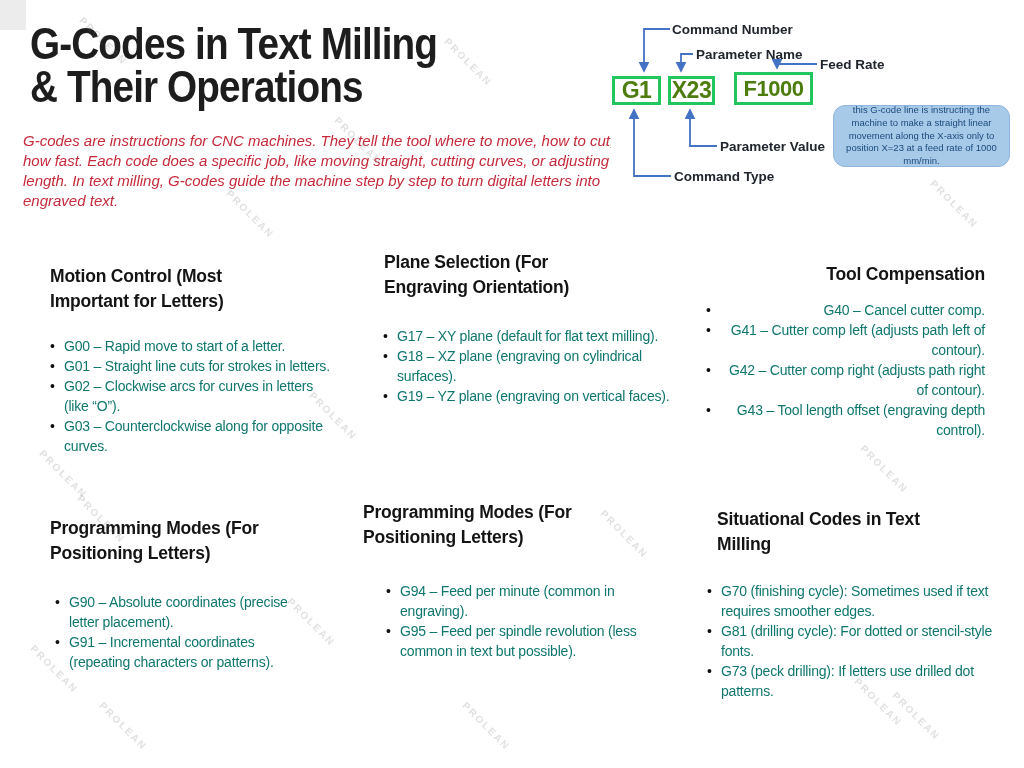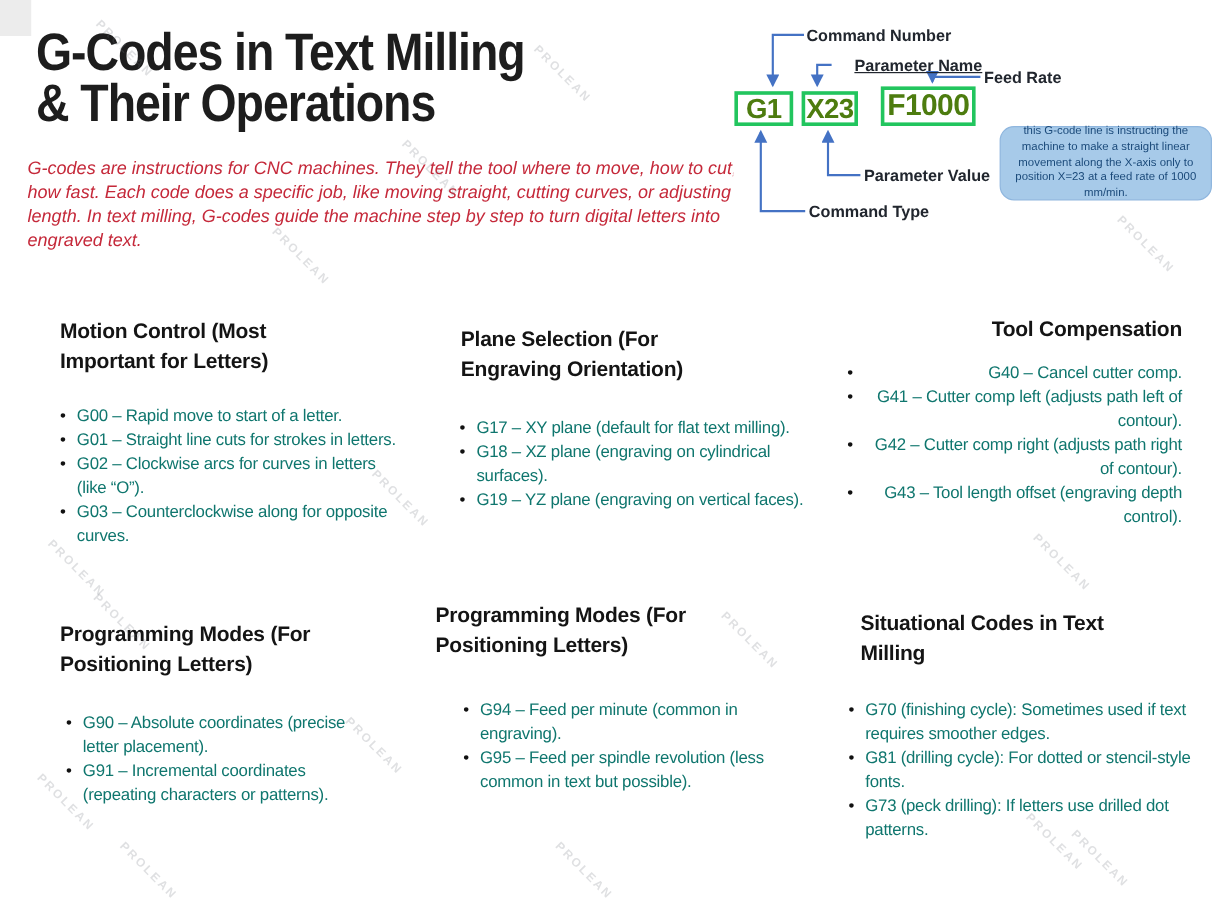--- a/index.html
+++ b/index.html
@@ -28,26 +28,26 @@
   
   .diagram { position:absolute; left:600px; top:10px; width:424px; height:192px; }
   .connectors { position:absolute; left:0; top:0; width:424px; height:192px; }
   .code-box {
     position:absolute; display:flex; align-items:center; justify-content:center;
     background:#fff; border:3px solid #22c55e; color:#4d7c0f;
     font-weight:700; font-size:23px; letter-spacing:-0.5px;
   }
   .box-g1    { left:12px;  top:66px; width:49px; height:29px; }
   .box-x23   { left:68px;  top:66px; width:47px; height:29px; }
-  .box-f1000 { left:134px; top:62px; width:79px; height:33px; font-size:25px; }
+  .box-f1000 { left:134px; top:62px; width:79px; height:33px; font-size:22px; }
   .dlabel {
     position:absolute; font-size:13.5px; font-weight:700; color:#21262e; white-space:nowrap;
   }
   .l-cn { left:72px;  top:12px;text-align:center; }
-  .l-pn { left:112px;  top:37px;text-decoration:underline; }
+  .l-pn { left:96px;  top:37px; }
   .l-fr { left:220px; top:47px; }
   .l-pv { left:120px; top:129px; }
   .l-ct { left:74px;  top:159px; }
   .note {
     position:absolute; left:233px; top:95px; width:177px; height:62px;
     background:#a7cae9; border:1px solid #8fb6de; border-radius:12px;
     color:#1b4a7a; font-size:9.5px; line-height:1.35; font-weight:500;
     display:flex; align-items:center; justify-content:center; text-align:center;
     padding:5px 8px;
   }
@@ -59,21 +59,21 @@
     letter-spacing:-0.2px; white-space:pre-line;
   }
   .sec ul { list-style:none; }
   .sec li {
     position:relative; padding-left:16px;
     font-size:14px; line-height:20px; color:#0f766e; letter-spacing:-0.2px;
   }
   .sec li::before { content:"\2022"; position:absolute; left:2px; top:0; color:#111; }
 
   .s1 { left:50px;  top:264px; } .s1 h2 { margin-bottom:22px; } .s1 ul { width:290px; margin-left:-2px; }
-  .s2 { left:384px; top:250px;margin-top:20px; } .s2 h2 { margin-bottom:26px; } .s2 ul { width:296px; margin-left:-3px; }
+  .s2 { left:384px; top:250px; } .s2 h2 { margin-bottom:26px; } .s2 ul { width:296px; margin-left:-3px; }
   .s3 { left:717px; top:262px;text-align:right; } .s3 h2 { margin-bottom:13px; } .s3 ul { width:281px; margin-left:-13px; }
   .s4 { left:50px;  top:516px; } .s4 h2 { margin-bottom:26px; } .s4 ul { width:241px; margin-left:3px; }
   .s5 { left:363px; top:500px; } .s5 h2 { margin-bottom:31px; } .s5 ul { width:264px; margin-left:21px; }
   .s6 { left:717px; top:507px; } .s6 h2 { margin-bottom:24px; } .s6 ul { width:296px; margin-left:-12px; }
 
   
   .wm {
     position:absolute; font-size:10px; letter-spacing:2px; font-weight:600;
     color:rgba(110,112,122,0.22); transform:rotate(45deg); transform-origin:0 0;
     white-space:nowrap; pointer-events:none;

